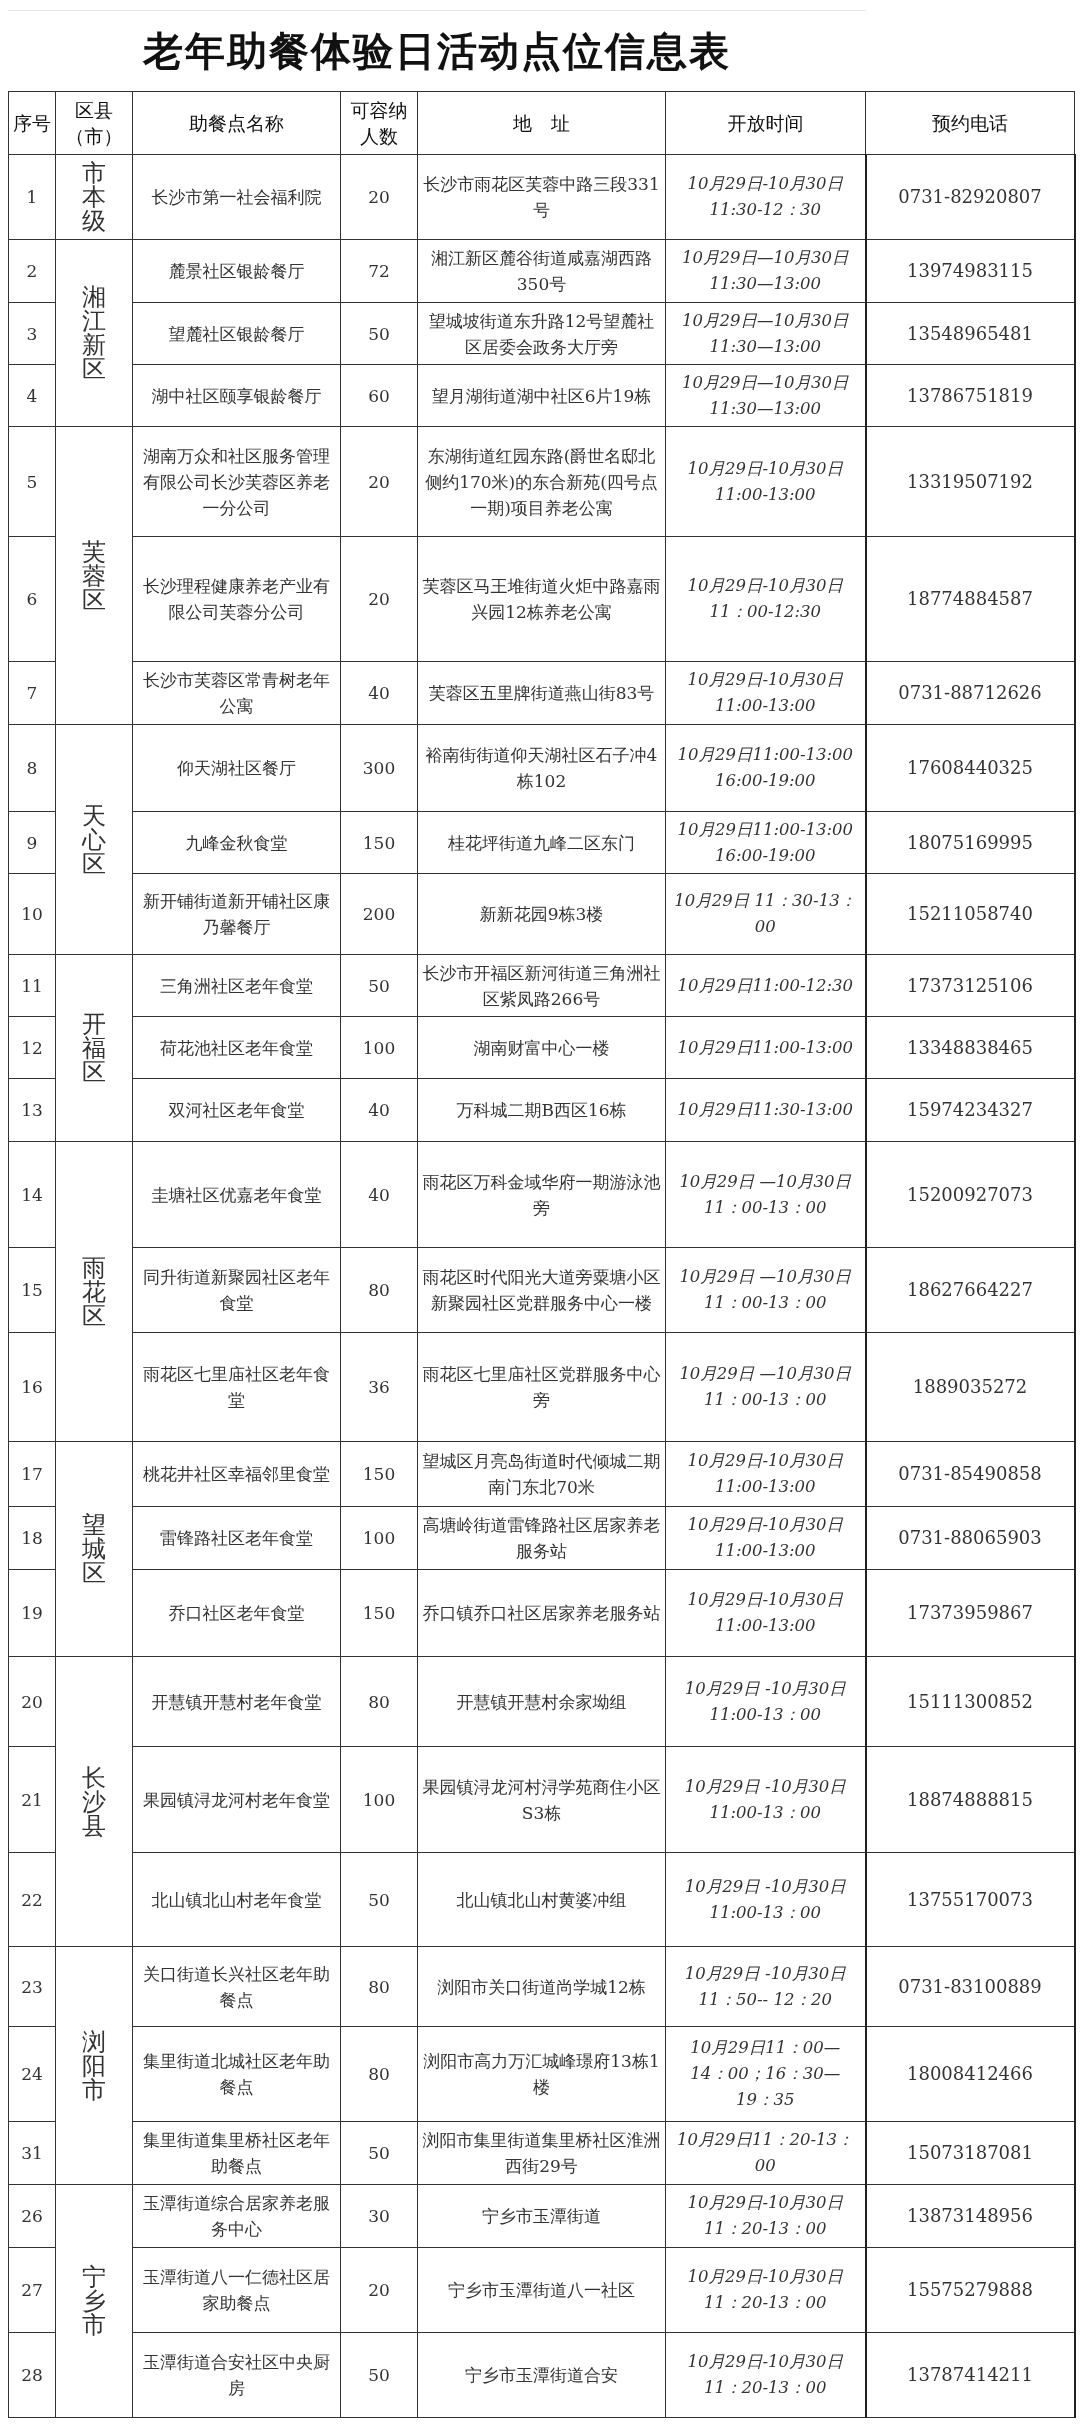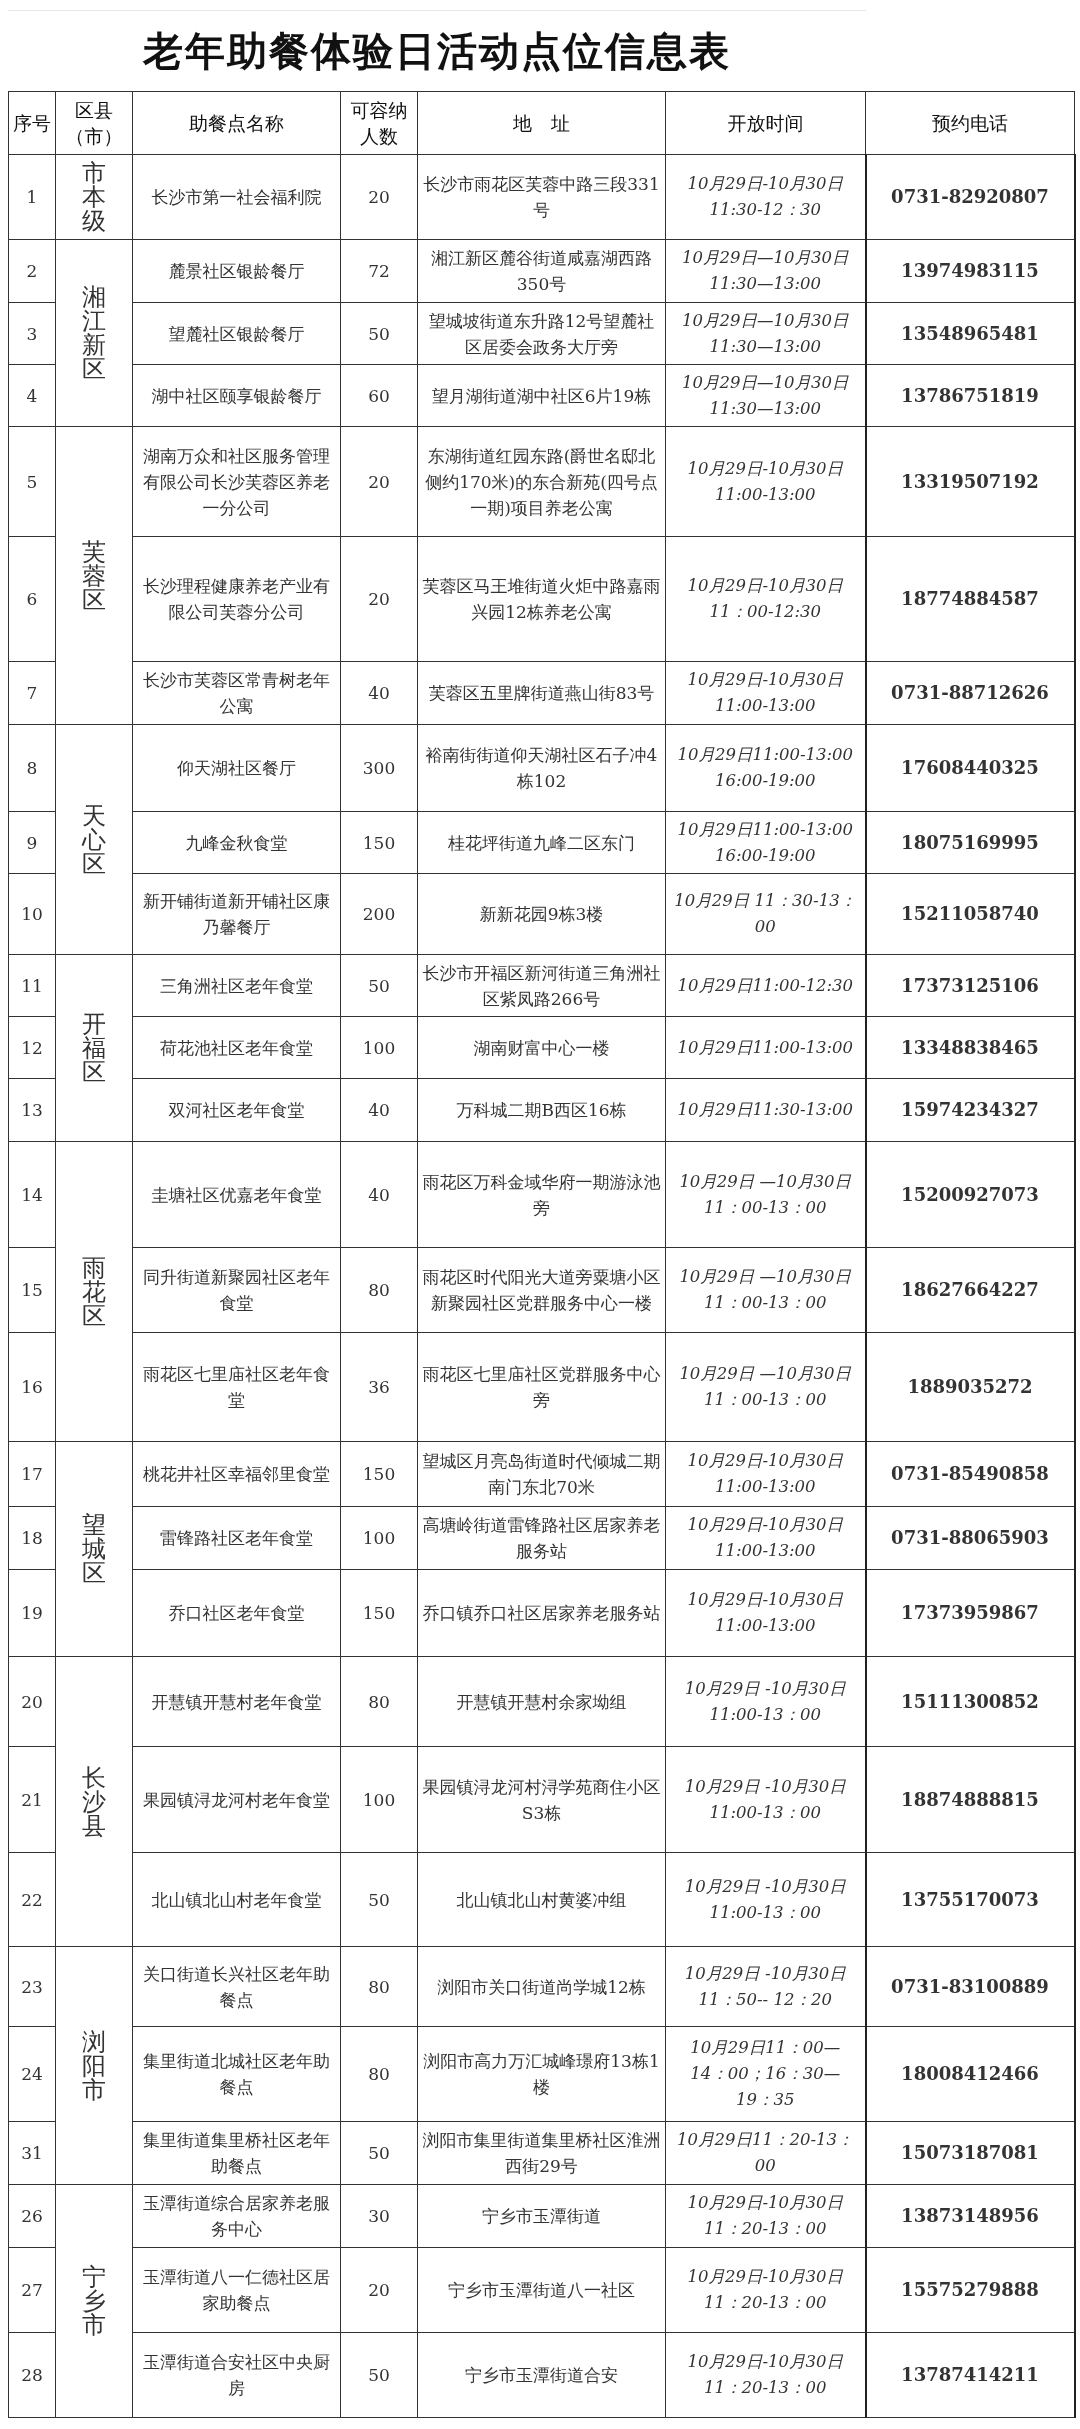--- a/index.html
+++ b/index.html
@@ -8,21 +8,21 @@
   .sheet { position: absolute; left: 8px; top: 10px; width: 858px; }
   .title-box { height: 80px; border-top: 1px solid #e6e6e6; display: flex; align-items: center; justify-content: center; }
   .title { font-family: "DejaVu Sans", "Liberation Sans", sans-serif; font-weight: bold; font-size: 40px; letter-spacing: 2px; color: #111; }
   table { border-collapse: collapse; table-layout: fixed; width: 1066px; }
   td, th { border: 1.5px solid #333; text-align: center; vertical-align: middle; padding: 0 4px; font-weight: normal; }
   th { font-family: "DejaVu Sans", "Liberation Sans", sans-serif; font-size: 19px; color: #111; line-height: 26px; }
   td { font-size: 17px; line-height: 26px; color: #333; }
   td.num { font-size: 17px; }
   td.district { font-size: 24px; line-height: 24px; }
   td.district span { display: inline-block; width: 1em; word-break: break-all; }
-  td.phone { font-size: 18px; border-left: 2.5px solid #222; border-right: 2.5px solid #222; font-weight: bold; }
+  td.phone { font-size: 18px; border-left: 2.5px solid #222; border-right: 2.5px solid #222; }
   td.time { font-size: 16.5px; font-style: italic; }
   td.name, td.addr { font-size: 17px; }
 </style>
 </head>
 <body>
 
 <div class="sheet">
   <div class="title-box">
     <div class="title">老年助餐体验日活动点位信息表</div>
   </div>

